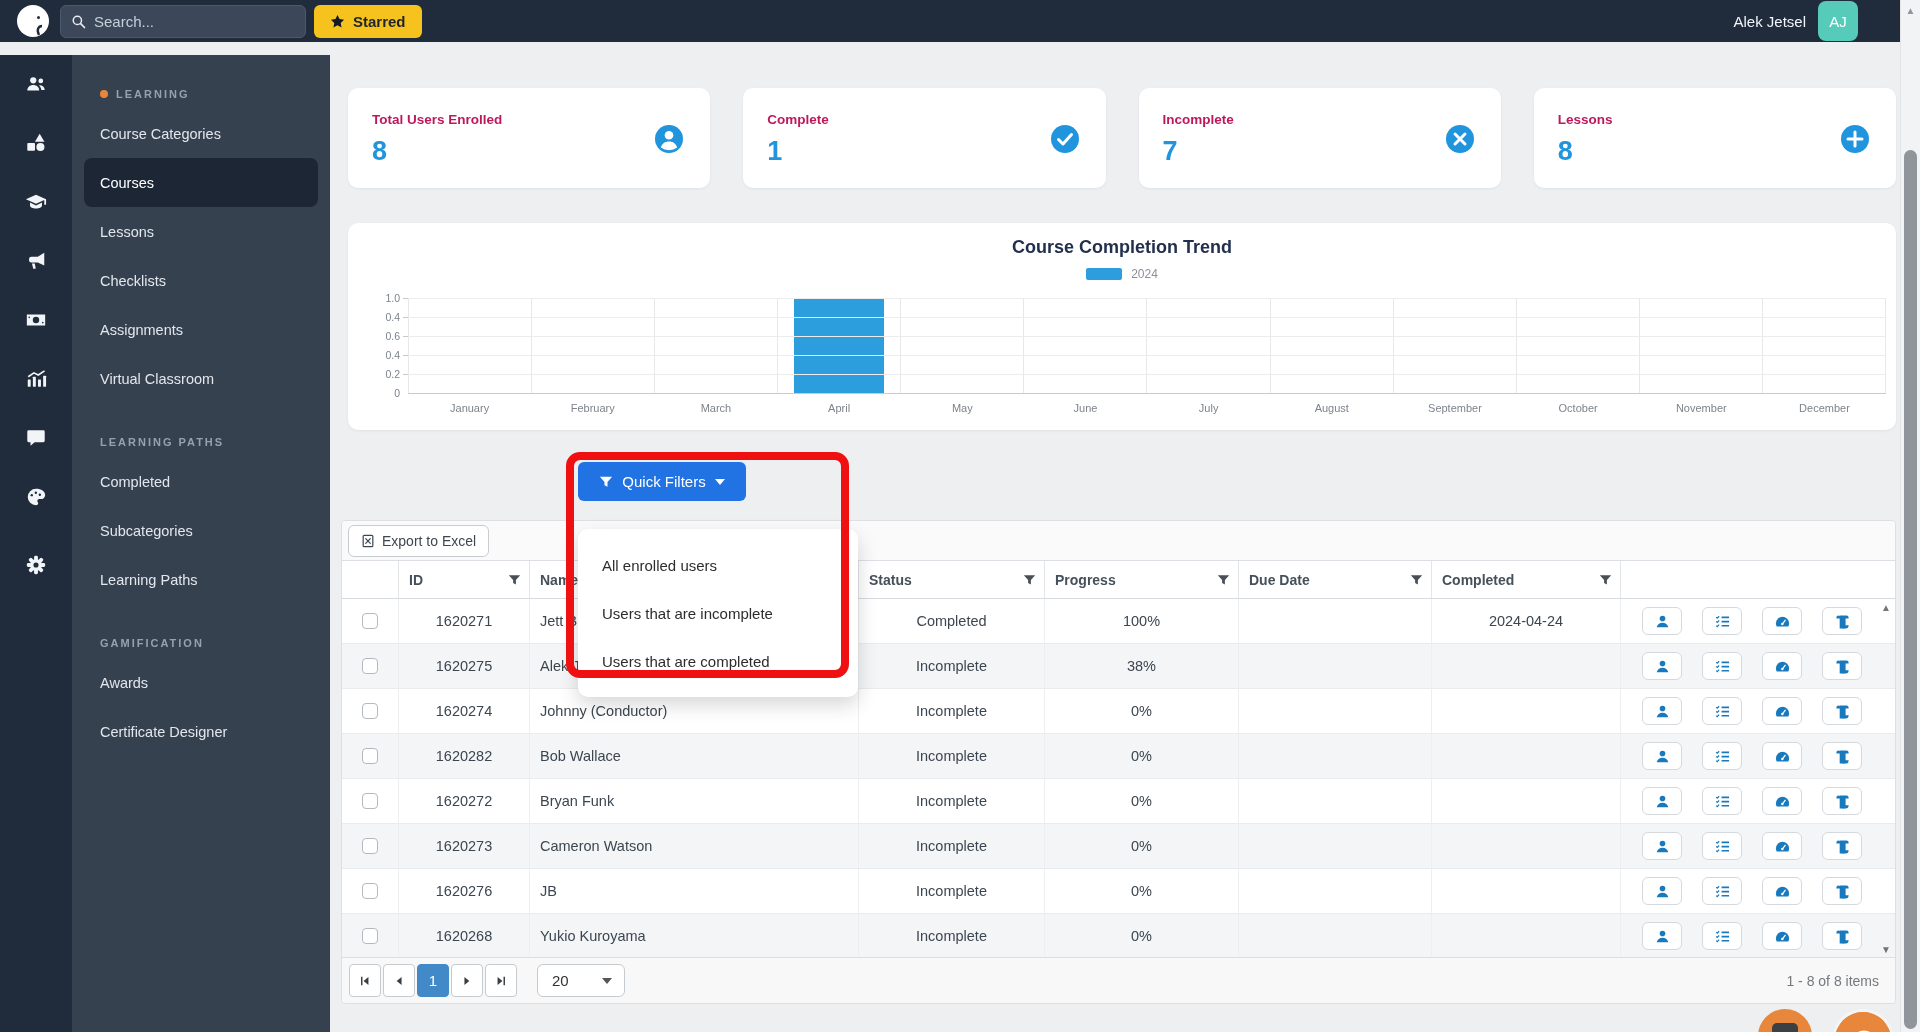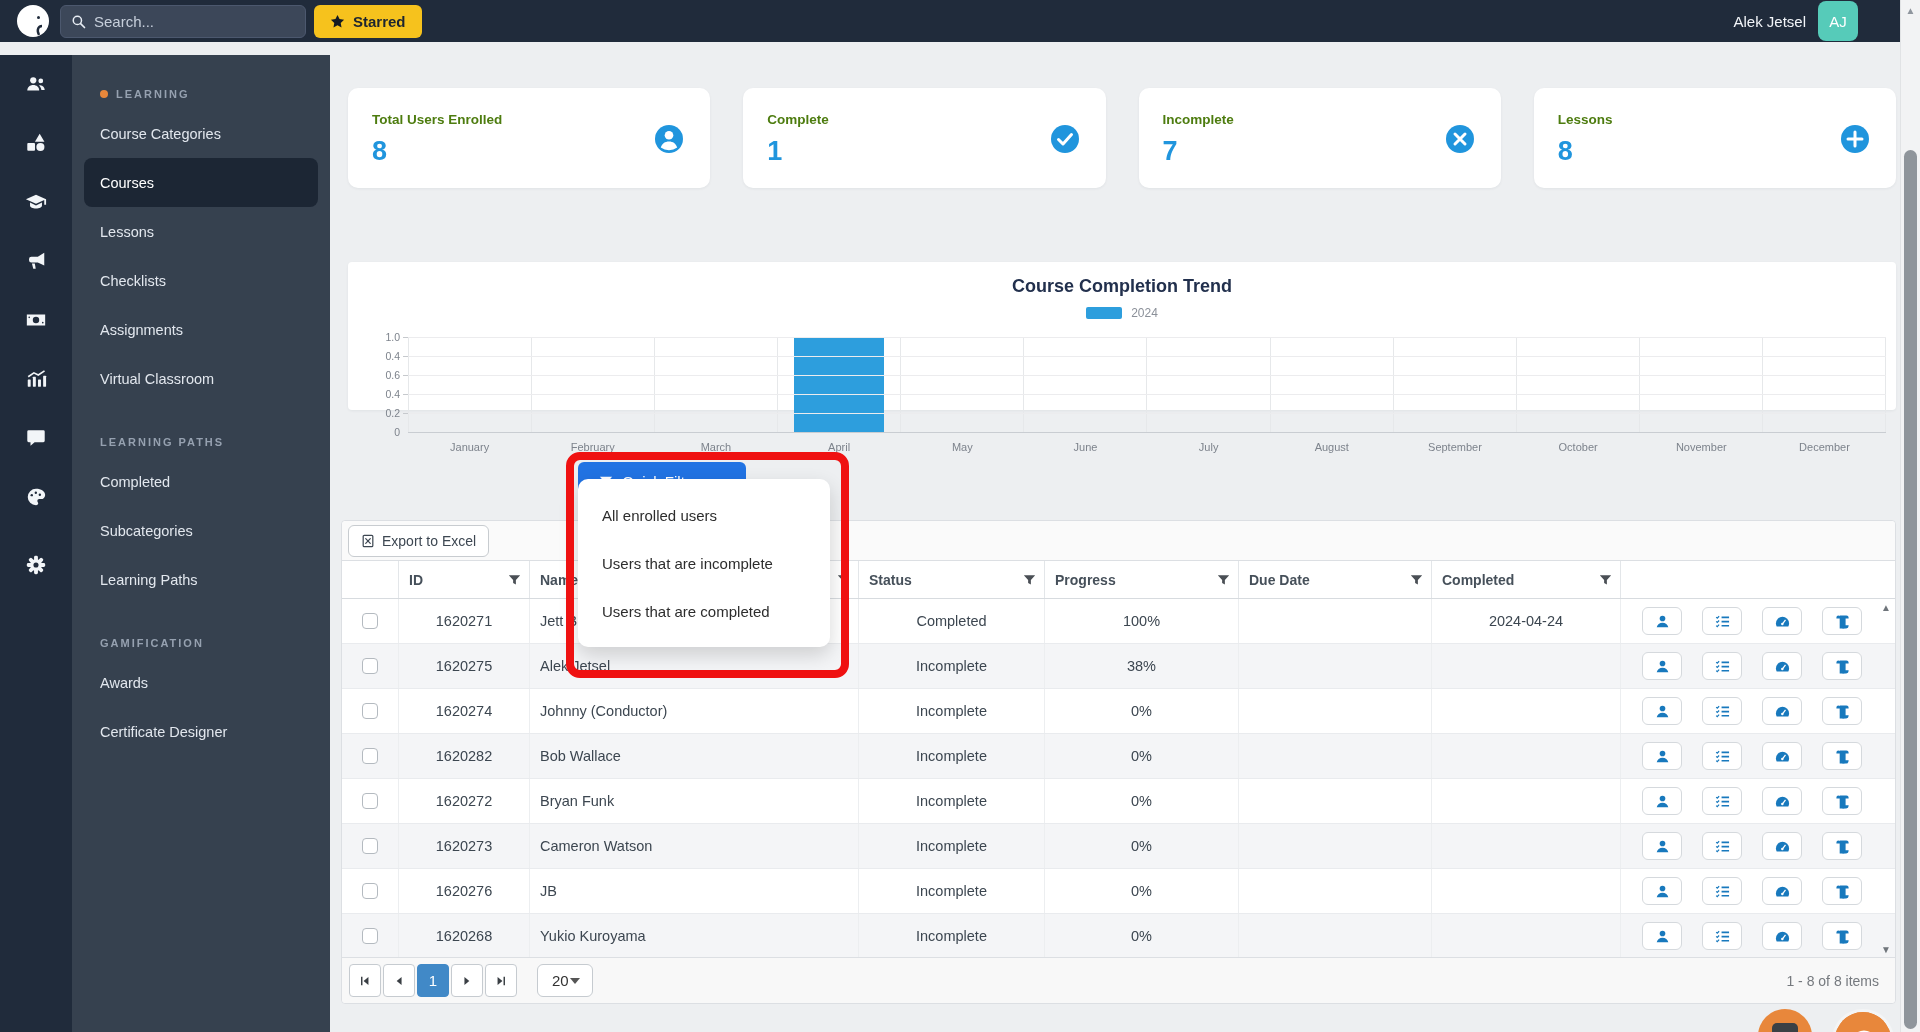--- a/index.html
+++ b/index.html
@@ -32,27 +32,27 @@
   .side-dot { width:8px; height:8px; border-radius:50%; background:#e8873b; }
   .side-item { height:49px; display:flex; align-items:center; padding-left:28px; color:#e2e7ee; font-size:14.5px; cursor:pointer; }
   .side-item.active { background:#1c2634; border-radius:8px; margin:0 12px; padding-left:16px; color:#fff; }
 
   
   .main { position:absolute; left:330px; top:55px; width:1590px; height:977px; background:#edeff1; }
 
   
   .stats { position:absolute; left:18px; top:33px; right:24px; height:100px; display:flex; gap:33px; }
   .stat-card { flex:1; background:#fff; border-radius:10px; box-shadow:0 1px 3px rgba(20,30,50,.06); position:relative; padding:24px; }
-  .stat-label { font-size:13.5px; font-weight:bold; color:#4d7c0f; }
+  .stat-label { font-size:13.5px; font-weight:bold; color:#be185d; }
   .stat-value { font-size:27px; font-weight:bold; color:#2095dd; margin-top:9px; }
   .stat-icon { position:absolute; right:26px; top:36px; width:30px; height:30px; color:#2095dd; }
   .stat-icon svg { width:30px; height:30px; }
 
   
-  .chart-card { position:absolute; left:18px; top:168px; width:1548px; height:148px; background:#fff; border-radius:4px; box-shadow:0 1px 3px rgba(20,30,50,.06);margin-top:39px; }
+  .chart-card { position:absolute; left:18px; top:168px; width:1548px; height:207px; background:#fff; border-radius:10px; box-shadow:0 1px 3px rgba(20,30,50,.06); }
   .chart-title { text-align:center; margin-top:14px; font-size:18px; font-weight:bold; color:#22304d; }
   .chart-legend { display:flex; align-items:center; justify-content:center; gap:9px; margin-top:9px; }
   .legend-swatch { width:36px; height:12px; border-radius:2px; background:#2d9edd; }
   .legend-label { font-size:12px; color:#8b9099; }
   .plot { position:absolute; left:60px; right:10px; top:75px; height:96px; border-bottom:1px solid #c9cdd2; }
   .hline { position:absolute; left:0; right:0; height:1px; background:#ececee; }
   .hline::before { content:""; position:absolute; left:-5px; top:0; width:5px; height:1px; background:#c6c9cd; }
   .ylab { position:absolute; left:-44px; width:36px; text-align:right; font-size:10.5px; color:#7d838c; transform:translateY(-50%); }
   .cols { position:absolute; inset:0; display:flex; }
   .col { flex:1; position:relative; border-left:1px solid #e6e8ea; }
@@ -61,21 +61,21 @@
   .xlabels { position:absolute; top:104px; left:0; right:0; display:flex; }
   .xl { flex:1; text-align:center; font-size:11px; color:#7d838c; }
 
   
   .btn-outline { position:absolute; left:11px; top:407px; height:39px; padding:0 16px; background:#fff; border:1px solid #2f80e0; border-radius:6px; color:#2779e3; font-size:15px; display:flex; align-items:center; gap:10px; cursor:pointer; font-family:inherit; z-index:12; }
   .btn-outline svg.env { width:17px; height:17px; }
   .btn-primary { position:absolute; left:248px; top:407px; width:168px; height:39px; background:#2173e3; border:none; border-radius:6px; color:#fff; font-size:15px; display:flex; align-items:center; justify-content:center; gap:9px; cursor:pointer; font-family:inherit; z-index:12; }
   .caret { width:10px; height:6px; }
 
   
-  .dropdown { position:absolute; left:248px; top:424px; width:252px; background:#fff; border-radius:10px; box-shadow:0 8px 20px rgba(0,0,0,.16); padding:12px 0; z-index:30; }
+  .dropdown { position:absolute; left:248px; top:474px; width:280px; background:#fff; border-radius:10px; box-shadow:0 8px 20px rgba(0,0,0,.16); padding:12px 0; z-index:30; }
   .menu-item { height:48px; display:flex; align-items:center; padding-left:24px; font-size:15px; color:#2d2d2d; cursor:pointer; }
 
   
   .annotation { position:absolute; left:236px; top:397px; width:283px; height:226px; border:8px solid #ef1111; border-radius:14px; z-index:40; pointer-events:none; }
 
   
   .grid-card { position:absolute; left:11px; top:465px; right:24px; height:484px; background:#fff; border:1px solid #dcdfe3; border-radius:4px; z-index:5; }
   .toolbar { height:40px; background:#fafafa; border-bottom:1px solid #dcdfe3; display:flex; align-items:center; padding:0 6px; border-radius:4px 4px 0 0; }
   .btn-export { height:32px; padding:0 12px; background:#fff; border:1px solid #c8ccd0; border-radius:6px; font-size:14px; color:#3d4752; display:flex; align-items:center; gap:7px; cursor:pointer; font-family:inherit; }
   .btn-export svg { width:14px; height:14px; }
@@ -94,21 +94,21 @@
   .action-btn svg { width:15px; height:15px; color:#1879bd; }
   .tscroll-up, .tscroll-down { position:absolute; right:4px; font-size:10px; color:#6f757b; cursor:pointer; line-height:1; }
   .tscroll-up { top:4px; } .tscroll-down { bottom:4px; }
 
   
   .pager { position:absolute; left:0; right:0; bottom:0; height:46px; background:#f8f8f8; border-top:1px solid #dcdfe3; border-radius:0 0 4px 4px; }
   .pg-group { position:absolute; left:7px; top:6px; display:flex; gap:2px; }
   .pg-btn { width:32px; height:33px; background:#fff; border:1px solid #c6cbd0; border-radius:4px; display:flex; align-items:center; justify-content:center; color:#3a3f44; cursor:pointer; font-family:inherit; }
   .pg-btn svg { width:12px; height:12px; }
   .pg-btn.active { background:#4189c7; border-color:#4189c7; color:#fff; font-size:15px; }
-  .pg-select { position:absolute; left:195px; top:6px; width:56px; height:33px; background:#fff; border:1px solid #c6cbd0; border-radius:6px; display:flex; align-items:center; padding:0 12px 0 14px; font-size:15px; color:#333; cursor:pointer; }
+  .pg-select { position:absolute; left:195px; top:6px; width:88px; height:33px; background:#fff; border:1px solid #c6cbd0; border-radius:6px; display:flex; align-items:center; padding:0 12px 0 14px; font-size:15px; color:#333; cursor:pointer; }
   .pg-select .caret { margin-left:auto; color:#555; }
   .pg-info { position:absolute; right:16px; top:0; height:46px; display:flex; align-items:center; font-size:14px; color:#75797e; }
 
   
   .page-scrollbar { position:absolute; right:0; top:0; width:20px; height:1032px; background:#f2f3f4; border-left:1px solid #e1e3e5; z-index:50; }
   .sb-up { position:absolute; top:5px; left:0; right:0; text-align:center; font-size:10px; color:#8f969e; cursor:pointer; }
   .sb-thumb { position:absolute; left:3px; right:3px; top:150px; bottom:3px; background:#8f959b; border-radius:7px; cursor:pointer; }
 
   
   .fab { position:absolute; border-radius:50%; z-index:45; cursor:pointer; }

